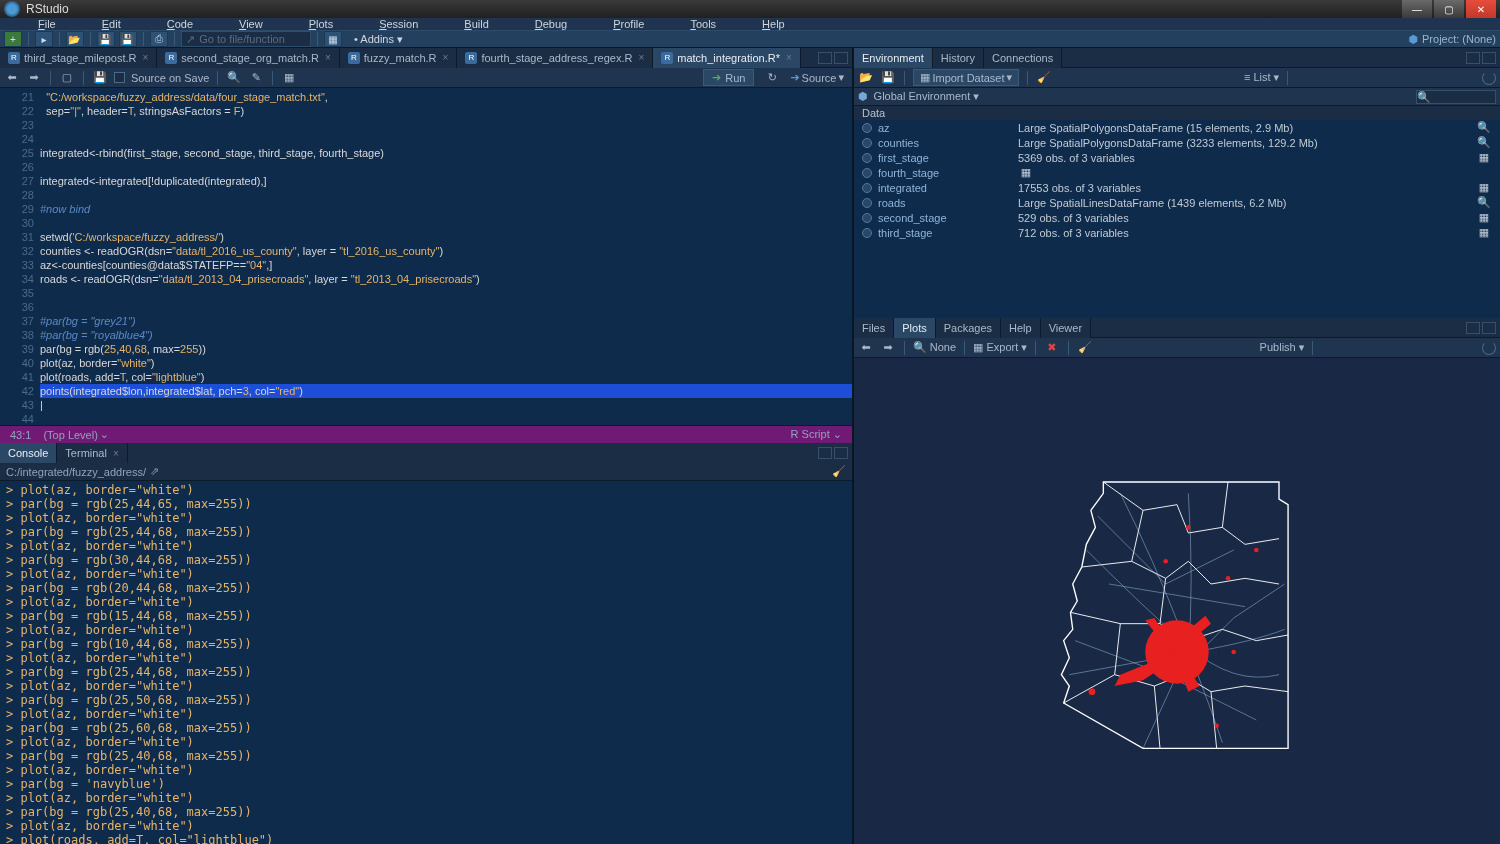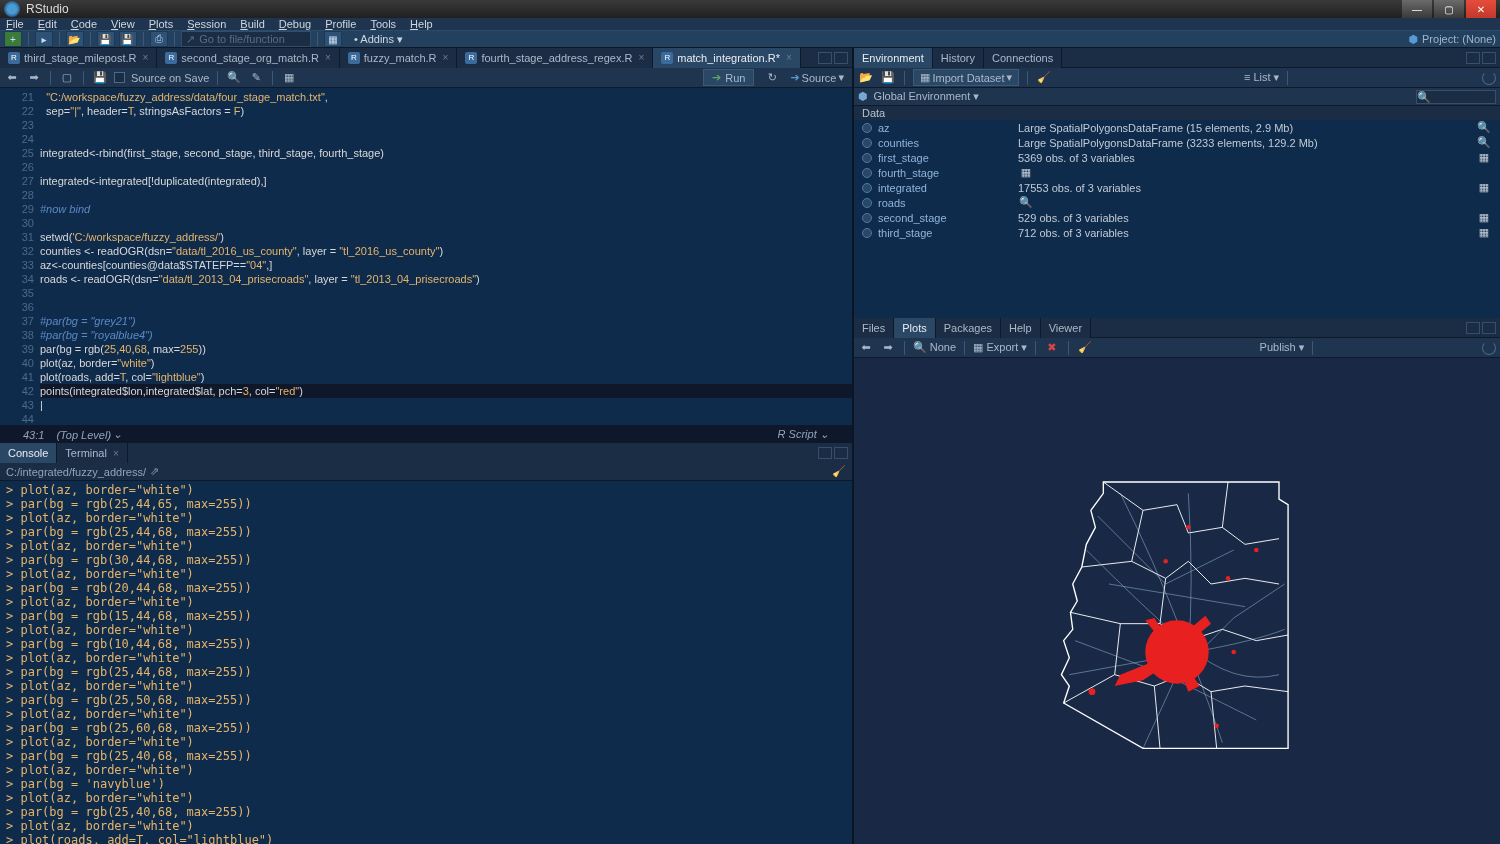--- a/index.html
+++ b/index.html
@@ -5,21 +5,21 @@
 * { margin: 0; padding: 0; box-sizing: border-box; font-family: "Segoe UI", Tahoma, sans-serif; font-size: 11px; }
 body { background: #1a2b42; color: #ccc; width: 1500px; height: 844px; overflow: hidden; display: flex; flex-direction: column; }
 .titlebar { background: linear-gradient(#3a3a3a,#202020); height: 22px; display: flex; align-items: center; padding: 0 4px; }
 .titlebar .icon { width: 16px; height: 16px; background: radial-gradient(circle,#4a9bd4 40%,#2a5a84 70%); border-radius: 50%; margin-right: 6px; }
 .titlebar .title { color: #ddd; font-size: 12px; flex: 1; }
 .winbtn { width: 30px; height: 18px; background: #555; margin-left: 2px; display: flex; align-items: center; justify-content: center; color: #fff; font-size: 10px; }
 .winbtn.min { background: linear-gradient(#6a6a6a,#3a3a3a); }
 .winbtn.max { background: linear-gradient(#6a6a6a,#3a3a3a); }
 .winbtn.close { background: linear-gradient(#e74c3c,#c0392b); }
 .menubar { background: #1f344f; height: 18px; display: flex; align-items: center; padding: 0 6px; gap: 14px; color: #cfd6de; }
-.menubar span { cursor: default; }
+.menubar span { cursor: default; margin-left: 32px; }
 .menubar span u { text-decoration: underline; }
 .toolbar { background: #24405f; height: 20px; display: flex; align-items: center; padding: 0 4px; gap: 4px; border-top: 1px solid #2d4b6c; border-bottom: 1px solid #0c1826; }
 .tbtn { width: 18px; height: 16px; background: #2e5176; border: 1px solid #1a3a56; display: flex; align-items: center; justify-content: center; color: #cde; font-size: 10px; }
 .tbtn.green { background: #3a7a3a; }
 .sep { width: 1px; height: 14px; background: #3a5a7a; margin: 0 2px; }
 .goto { background: #1a2d44; border: 1px solid #314d6c; height: 16px; width: 130px; color: #566d88; padding: 0 4px; font-size: 10px; display: flex; align-items: center; }
 .addins { color: #cfd6de; margin-left: 8px; font-size: 11px; text-align: right; }
 .project { margin-left: auto; color: #9fb4ca; display: flex; align-items: center; gap: 4px; }
 .main { flex: 1; display: flex; }
 .left { width: 854px; display: flex; flex-direction: column; border-right: 2px solid #0a1624; }
@@ -35,22 +35,22 @@
 .subbar .sbtn { width: 16px; height: 14px; display: flex; align-items: center; justify-content: center; }
 .chk { width: 11px; height: 11px; border: 1px solid #4a6a8a; background: #1a2d44; }
 .run-btn { margin-left: auto; background: #2a4766; padding: 1px 8px; display: flex; align-items: center; gap: 4px; border: 1px solid #3a5a7a; }
 .run-btn .arrow { color: #5fa85f; }
 .editor { flex: 1; background: #0f2b4c; overflow: hidden; font-family: Consolas, monospace; font-size: 12px; line-height: 14px; display: flex; }
 .gutter { width: 40px; background: #0f2b4c; color: #4a6a8a; text-align: right; padding-right: 6px; padding-top: 2px; }
 .code { flex: 1; padding-top: 2px; white-space: pre; color: #d8d8d8; }
 .code .str { color: #e5b46a; }
 .code .cmt { color: #5a89c4; font-style: italic; }
 .code .num { color: #e5b46a; }
-.code .hl { background: #0f172a; display: inline-block; width: 100%; }
-.statusbar { background: #0f172a; height: 18px; display: flex; align-items: center; padding: 0 23px; color: #8fa4ba; border-top: 1px solid #0d1a2a; font-style: italic; }
+.code .hl { background: #1d4ed8; display: inline-block; width: 100%; }
+.statusbar { background: #701a75; height: 18px; display: flex; align-items: center; padding: 0 10px; color: #8fa4ba; border-top: 1px solid #0d1a2a; }
 .statusbar .rscript { margin-left: auto; }
 .source-pane { display: flex; flex-direction: column; height: 395px; }
 .console-pane { flex: 1; display: flex; flex-direction: column; }
 .console-tabs { background: #1a2d44; height: 20px; display: flex; align-items: center; }
 .console-path { background: #1a2d44; height: 18px; padding: 0 6px; color: #8fa4ba; display: flex; align-items: center; border-bottom: 1px solid #0d1a2a; }
 .console-out { flex: 1; background: #0f2b4c; font-family: Consolas, monospace; font-size: 12px; line-height: 14px; padding: 2px 6px; color: #e5b46a; overflow: hidden; white-space: pre; }
 .env-pane { height: 270px; display: flex; flex-direction: column; }
 .env-row { display: flex; padding: 1px 8px; color: #c0cad5; font-family: Consolas, monospace; font-size: 12px; align-items: center; }
 .env-row .bullet { width: 10px; height: 10px; border-radius: 50%; background: #2a4766; border: 1px solid #4a7aaa; margin-right: 6px; }
 .env-row .name { width: 140px; color: #8fb4da; }
@@ -313,20 +313,21 @@
           </div>
           <div class="env-row">
             <span class="bullet"></span>
             <span class="name">integrated</span>
             <span class="desc">17553 obs. of  3 variables</span>
             <span class="act">▦</span>
           </div>
           <div class="env-row">
             <span class="bullet"></span>
             <span class="name">roads</span>
+            <span class="desc">Large SpatialLinesDataFrame (1439 elements, 6.2 Mb)</span>
             <span class="act">🔍</span>
           </div>
           <div class="env-row">
             <span class="bullet"></span>
             <span class="name">second_stage</span>
             <span class="desc">529 obs. of  3 variables</span>
             <span class="act">▦</span>
           </div>
           <div class="env-row">
             <span class="bullet"></span>

